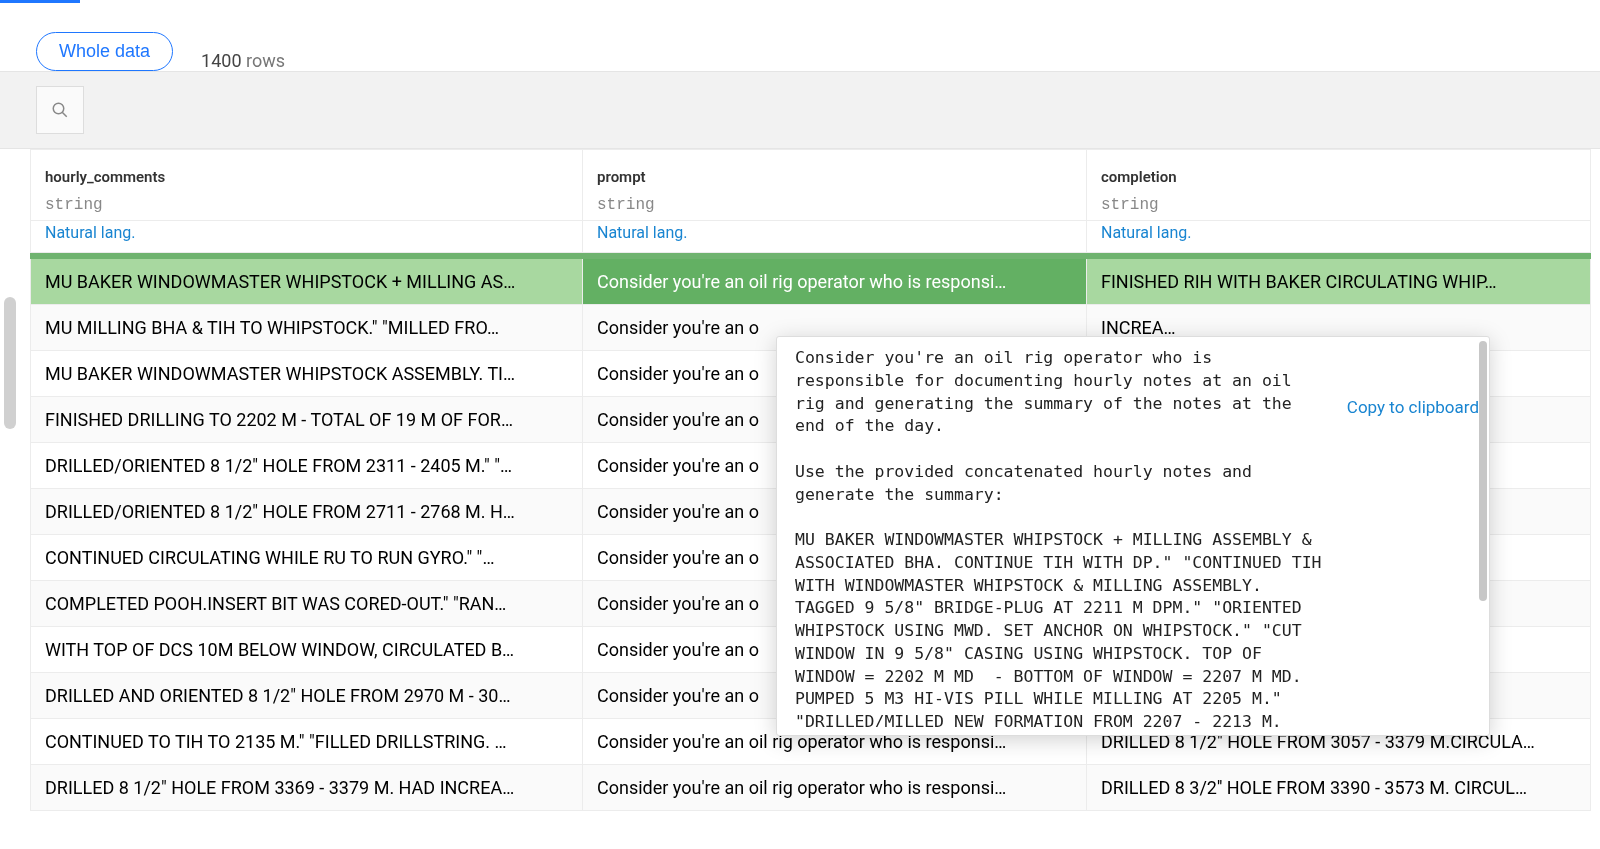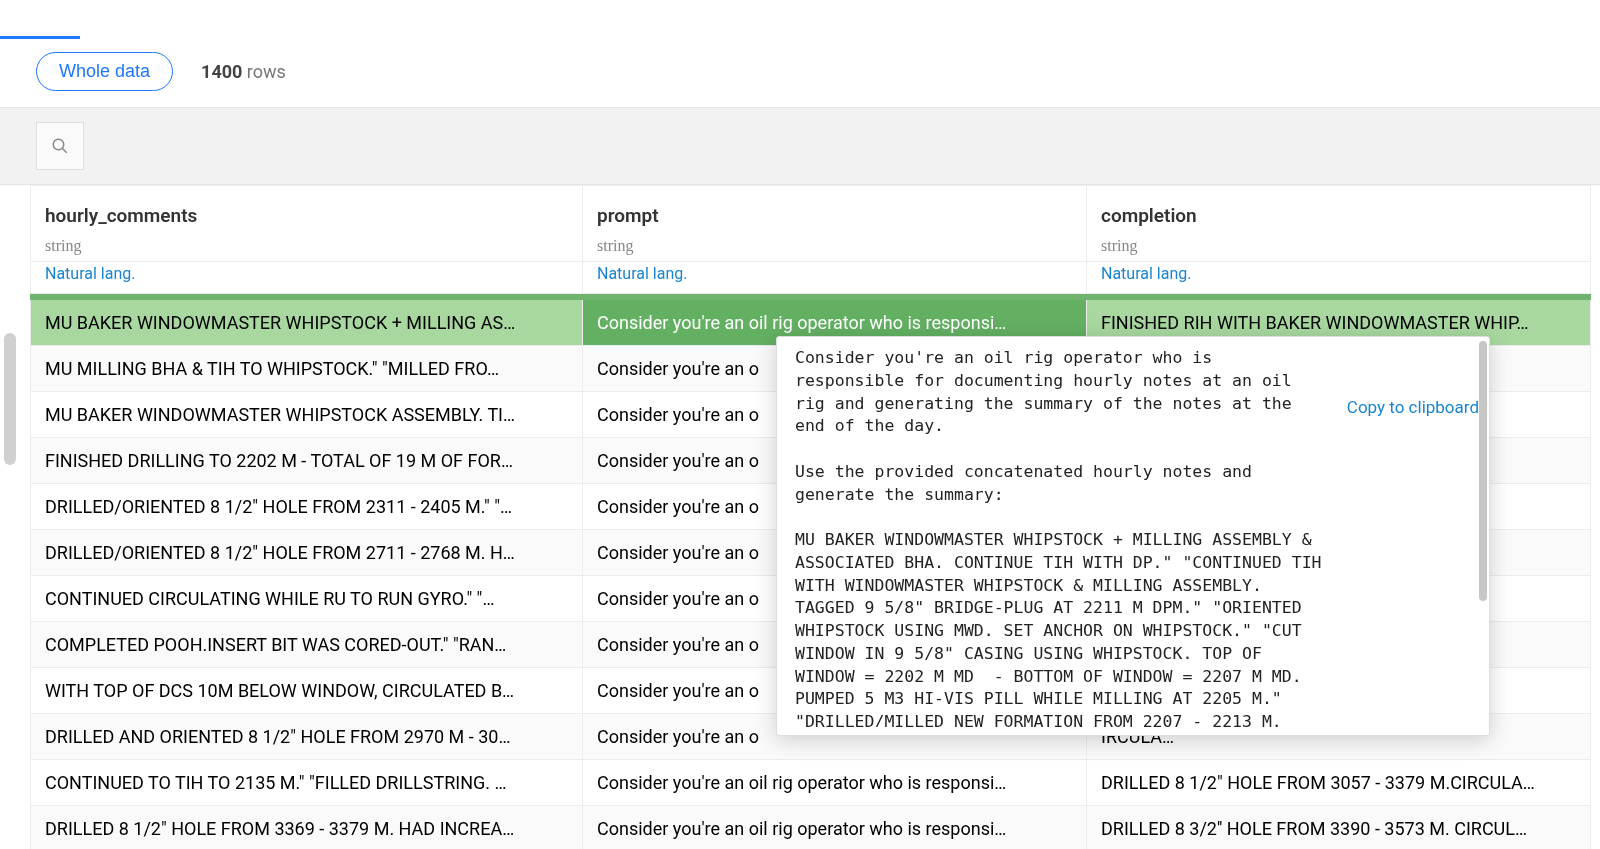--- a/index.html
+++ b/index.html
@@ -9,46 +9,45 @@
     color: #333;
     background: #fff;
     width: 1600px;
     height: 849px;
     overflow: hidden;
     position: relative;
   }
   .topbar {
     height: 72px;
     display: flex;
-    align-items: center;
+    align-items: flex-end;
     padding: 0 36px;
     border-bottom: 1px solid #e5e5e5;
     gap: 28px;
     position: relative;
-    margin-top: 36px;
   }
   .progress-strip {
     position: absolute;
     top: 0; left: 0;
     height: 3px;
     width: 80px;
     background: #1f77ff;
   }
   .chip {
     border: 1.5px solid #1f77ff;
     color: #1f77ff;
     background: #fff;
     border-radius: 22px;
     padding: 8px 22px;
     font-size: 18px;
     font-weight: 500;
     cursor: pointer;
   }
   .row-count { color: #777; font-size: 18px; }
-  .row-count b { color: #444; font-weight: 700; }
+  .row-count b { color: #444; font-weight: 400; }
   .toolbar {
     background: #f2f2f2;
     padding: 14px 36px;
     border-bottom: 1px solid #e5e5e5;
     display: flex;
   }
   .search-box {
     width: 48px; height: 48px;
     border: 1px solid #ddd;
     background: #fafafa;
@@ -83,29 +82,29 @@
     border: 1px solid #ececec;
     text-align: left;
     vertical-align: top;
     overflow: hidden;
     white-space: nowrap;
     text-overflow: ellipsis;
   }
   th {
     background: #fff;
     font-weight: 600;
-    font-size: 19px;
+    font-size: 15px;
     color: #333;
     padding: 18px 14px 6px 14px;
     border-bottom: none;
   }
   tr.meta td {
     border-top: none;
     padding: 4px 14px 6px 14px;
-    font-family: Liberation Serif, serif;
+    font-family: Liberation Mono, monospace;
     font-size: 16px;
     color: #888;
     background: #fff;
   }
   tr.meta2 td {
     border-top: none;
     padding: 2px 14px 10px 14px;
     font-size: 16px;
     color: #1985d1;
     background: #fff;
@@ -218,21 +217,21 @@
       <tr class="sep">
           <td></td>
           <td></td>
           <td></td>
         </tr>
     </thead>
     <tbody class="data" id="tbody">
         <tr class="selected">
           <td>MU BAKER WINDOWMASTER WHIPSTOCK + MILLING AS…</td>
           <td class="hot">Consider you're an oil rig operator who is responsi…</td>
-          <td>FINISHED RIH WITH BAKER WINDOWMASTER WHIP…</td>
+          <td>FINISHED RIH WITH BAKER CIRCULATING WHIP…</td>
         </tr>
         <tr>
           <td>MU MILLING BHA &amp; TIH TO WHIPSTOCK." "MILLED FRO…</td>
           <td>Consider you're an o</td>
           <td>INCREA…</td>
         </tr>
         <tr>
           <td>MU BAKER WINDOWMASTER WHIPSTOCK ASSEMBLY. TI…</td>
           <td>Consider you're an o</td>
           <td>ROM 217…</td>

